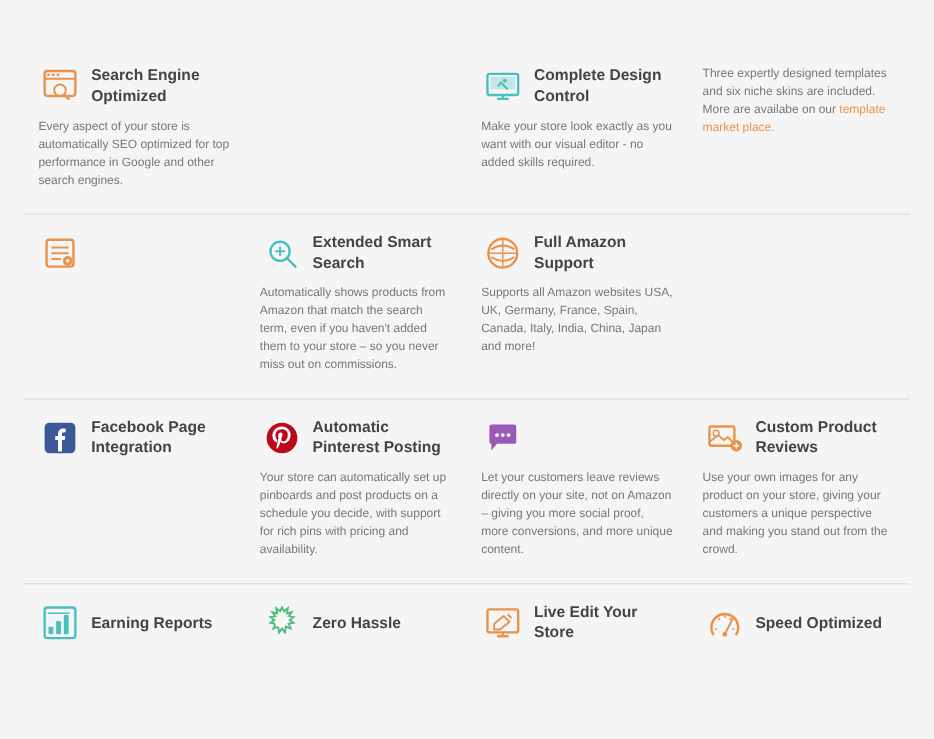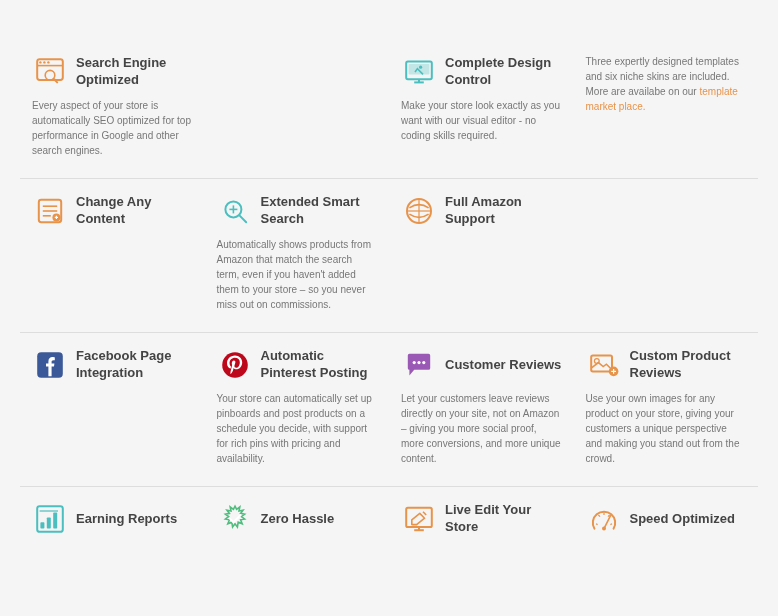--- a/index.html
+++ b/index.html
@@ -105,40 +105,39 @@
         <rect x="4" y="7" width="32" height="22" rx="2" fill="none" stroke="#4bbfbf" stroke-width="2.5"></rect>
         <rect x="7" y="10" width="26" height="13" rx="1" fill="#4bbfbf" opacity="0.3"></rect>
         <line x1="14" y1="33" x2="26" y2="33" stroke="#4bbfbf" stroke-width="2.5"></line>
         <line x1="20" y1="29" x2="20" y2="33" stroke="#4bbfbf" stroke-width="2.5"></line>
         <path d="M15 20 L18 16 L25 23" fill="none" stroke="#4bbfbf" stroke-width="2"></path>
         <circle cx="22" cy="14" r="2" fill="#4bbfbf"></circle>
       </svg>
           </div>
           <div class="feature-title">Complete Design Control</div>
         </div>
-        <p class="feature-text">Make your store look exactly as you want with our visual editor - no coding skills required.</p>
+        <p class="feature-text">Make your store look exactly as you want with our visual editor - no added skills required.</p>
       </div>
       <div class="feature">
         <p class="feature-text">Three expertly designed templates and six niche skins are included. More are availabe on our <a href="#">template market place.</a></p>
       </div>
       <div class="divider-row"></div>
       <div class="feature">
         <div class="feature-header">
           <div class="icon-wrap">
             <svg viewBox="0 0 40 40" xmlns="http://www.w3.org/2000/svg">
         <rect x="6" y="6" width="28" height="28" rx="3" fill="none" stroke="#e8934a" stroke-width="2.5"></rect>
         <line x1="11" y1="14" x2="29" y2="14" stroke="#e8934a" stroke-width="2"></line>
         <line x1="11" y1="20" x2="29" y2="20" stroke="#e8934a" stroke-width="2"></line>
         <line x1="11" y1="26" x2="21" y2="26" stroke="#e8934a" stroke-width="2"></line>
         <circle cx="28" cy="28" r="5" fill="#e8934a"></circle>
         <line x1="26" y1="28" x2="30" y2="28" stroke="white" stroke-width="1.5"></line>
         <line x1="28" y1="26" x2="28" y2="30" stroke="white" stroke-width="1.5"></line>
       </svg>
           </div>
-          <div class="feature-title">Change Any Content</div>
         </div>
       </div>
       <div class="feature">
         <div class="feature-header">
           <div class="icon-wrap">
             <svg viewBox="0 0 40 40" xmlns="http://www.w3.org/2000/svg">
         <circle cx="18" cy="18" r="10" fill="none" stroke="#4bbfbf" stroke-width="2.5"></circle>
         <line x1="25.5" y1="25.5" x2="34" y2="34" stroke="#4bbfbf" stroke-width="2.5" stroke-linecap="round"></line>
         <line x1="13" y1="18" x2="23" y2="18" stroke="#4bbfbf" stroke-width="2"></line>
         <line x1="18" y1="13" x2="18" y2="23" stroke="#4bbfbf" stroke-width="2"></line>
@@ -154,20 +153,21 @@
             <svg viewBox="0 0 40 40" xmlns="http://www.w3.org/2000/svg">
         <circle cx="20" cy="20" r="15" fill="none" stroke="#e8934a" stroke-width="2.5"></circle>
         <path d="M8 24 Q20 32 32 24" fill="none" stroke="#e8934a" stroke-width="2"></path>
         <path d="M8 16 Q20 8 32 16" fill="none" stroke="#e8934a" stroke-width="2"></path>
         <line x1="20" y1="5" x2="20" y2="35" stroke="#e8934a" stroke-width="1.5"></line>
         <line x1="5" y1="20" x2="35" y2="20" stroke="#e8934a" stroke-width="1.5"></line>
       </svg>
           </div>
           <div class="feature-title">Full Amazon Support</div>
         </div>
+        <p class="feature-text">Supports all Amazon websites USA, UK, Germany, France, Spain, Canada, Italy, India, China, Japan and more!</p>
       </div>
       <div class="divider-row"></div>
       <div class="feature">
         <div class="feature-header">
           <div class="icon-wrap">
             <svg viewBox="0 0 40 40" xmlns="http://www.w3.org/2000/svg">
         <rect x="4" y="4" width="32" height="32" rx="5" fill="#3b5998"></rect>
         <path d="M22 34 L22 22 L25 22 L25.5 18 L22 18 L22 16 C22 15 22.5 14 24.5 14 L26 14 L26 10.5 C26 10.5 24.5 10 23 10 C20 10 18 12 18 15.5 L18 18 L15 18 L15 22 L18 22 L18 34 Z" fill="white"></path>
       </svg>
           </div>
@@ -189,21 +189,20 @@
       <div class="feature">
         <div class="feature-header">
           <div class="icon-wrap">
             <svg viewBox="0 0 40 40" xmlns="http://www.w3.org/2000/svg">
         <path d="M6 8 Q6 6 8 6 L32 6 Q34 6 34 8 L34 24 Q34 26 32 26 L14 26 L8 33 L8 26 L8 26 Q6 26 6 24 Z" fill="#9b59b6"></path>
         <circle cx="14" cy="17" r="2" fill="white"></circle>
         <circle cx="20" cy="17" r="2" fill="white"></circle>
         <circle cx="26" cy="17" r="2" fill="white"></circle>
       </svg>
           </div>
-          <div class="feature-title">Customer Reviews</div>
         </div>
         <p class="feature-text">Let your customers leave reviews directly on your site, not on Amazon – giving you more social proof, more conversions, and more unique content.</p>
       </div>
       <div class="feature">
         <div class="feature-header">
           <div class="icon-wrap">
             <svg viewBox="0 0 40 40" xmlns="http://www.w3.org/2000/svg">
         <rect x="4" y="8" width="26" height="20" rx="2" fill="none" stroke="#e8934a" stroke-width="2.5"></rect>
         <circle cx="11" cy="15" r="3" fill="none" stroke="#e8934a" stroke-width="1.5"></circle>
         <path d="M4 24 L13 17 L19 22 L23 19 L30 26" fill="none" stroke="#e8934a" stroke-width="2"></path>

